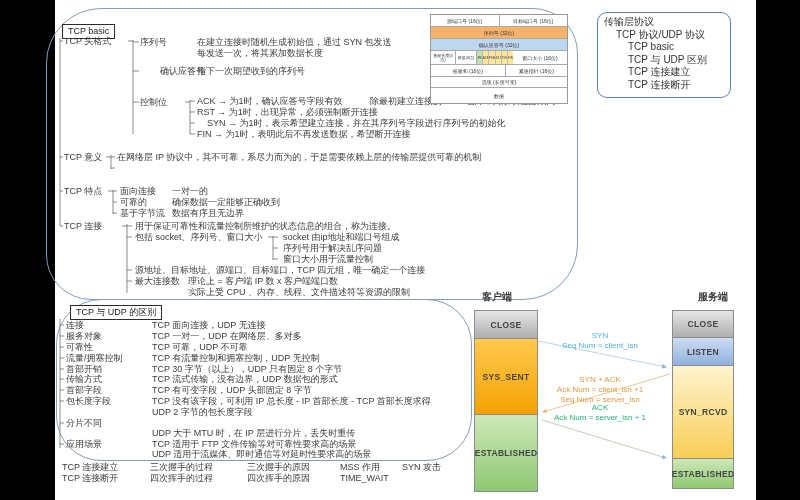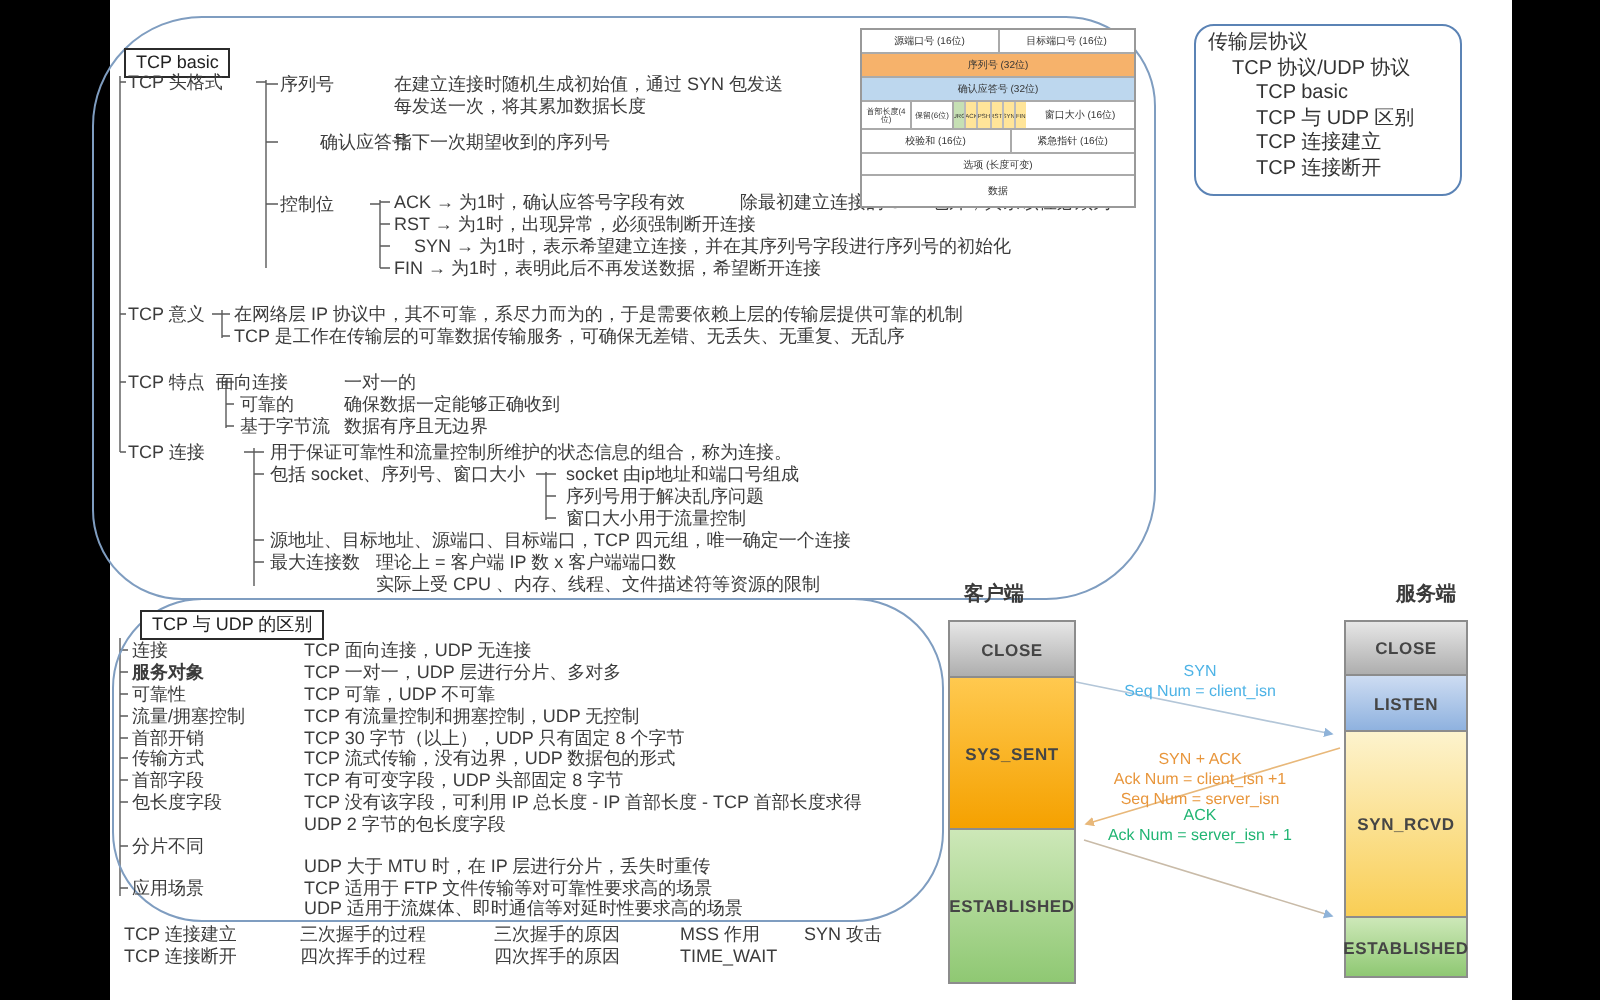--- a/index.html
+++ b/index.html
@@ -101,24 +101,23 @@
 
   <span class="t" style="left:140px;top:97px;">控制位</span>
   <span class="t" style="left:197px;top:96px;">ACK → 为1时，确认应答号字段有效</span>
   <span class="t" style="left:370px;top:96px;">除最初建立连接的 SYN 包外，其余该位必须为1</span>
   <span class="t" style="left:197px;top:107px;">RST → 为1时，出现异常，必须强制断开连接</span>
   <span class="t" style="left:207px;top:118px;">SYN → 为1时，表示希望建立连接，并在其序列号字段进行序列号的初始化</span>
   <span class="t" style="left:197px;top:129px;">FIN → 为1时，表明此后不再发送数据，希望断开连接</span>
 
   <span class="t" style="left:64px;top:152px;">TCP 意义</span>
   <span class="t" style="left:117px;top:152px;">在网络层 IP 协议中，其不可靠，系尽力而为的，于是需要依赖上层的传输层提供可靠的机制</span>
-  <span class="t" style="left:117px;top:163px;">TCP 是工作在传输层的可靠数据传输服务，可确保无差错、无丢失、无重复、无乱序</span>
 
   <span class="t" style="left:64px;top:186px;">TCP 特点</span>
-  <span class="t" style="left:108px;top:186px;text-align:center;">面向连接</span>
+  <span class="t" style="left:120px;top:186px;text-align:center;">面向连接</span>
   <span class="t" style="left:172px;top:186px;">一对一的</span>
   <span class="t" style="left:120px;top:197px;">可靠的</span>
   <span class="t" style="left:172px;top:197px;">确保数据一定能够正确收到</span>
   <span class="t" style="left:120px;top:208px;">基于字节流</span>
   <span class="t" style="left:172px;top:208px;">数据有序且无边界</span>
 
   <span class="t" style="left:64px;top:221px;">TCP 连接</span>
   <span class="t" style="left:135px;top:221px;">用于保证可靠性和流量控制所维护的状态信息的组合，称为连接。</span>
   <span class="t" style="left:135px;top:232px;">包括 socket、序列号、窗口大小</span>
   <span class="t" style="left:283px;top:232px;">socket 由ip地址和端口号组成</span>
@@ -171,22 +170,22 @@
     <div class="ov2">TCP basic</div>
     <div class="ov2">TCP 与 UDP 区别</div>
     <div class="ov2">TCP 连接建立</div>
     <div class="ov2">TCP 连接断开</div>
   </div>
 
   <div class="box" style="left:70px;top:305px;">TCP 与 UDP 的区别</div>
 
   <span class="t" style="left:66px;top:320px;">连接</span>
   <span class="t" style="left:152px;top:320px;">TCP 面向连接，UDP 无连接</span>
-  <span class="t" style="left:66px;top:331px;font-weight:bold;">服务对象</span>
-  <span class="t" style="left:152px;top:331px;">TCP 一对一，UDP 层进行分片、多对多</span>
+  <span class="t" style="left:66px;top:331px;">服务对象</span>
+  <span class="t" style="left:152px;top:331px;">TCP 一对一，UDP 在网络层、多对多</span>
   <span class="t" style="left:66px;top:342px;">可靠性</span>
   <span class="t" style="left:152px;top:342px;">TCP 可靠，UDP 不可靠</span>
   <span class="t" style="left:66px;top:353px;">流量/拥塞控制</span>
   <span class="t" style="left:152px;top:353px;">TCP 有流量控制和拥塞控制，UDP 无控制</span>
   <span class="t" style="left:66px;top:364px;">首部开销</span>
   <span class="t" style="left:152px;top:364px;">TCP 30 字节（以上），UDP 只有固定 8 个字节</span>
   <span class="t" style="left:66px;top:374px;">传输方式</span>
   <span class="t" style="left:152px;top:374px;">TCP 流式传输，没有边界，UDP 数据包的形式</span>
   <span class="t" style="left:66px;top:385px;">首部字段</span>
   <span class="t" style="left:152px;top:385px;">TCP 有可变字段，UDP 头部固定 8 字节</span>

